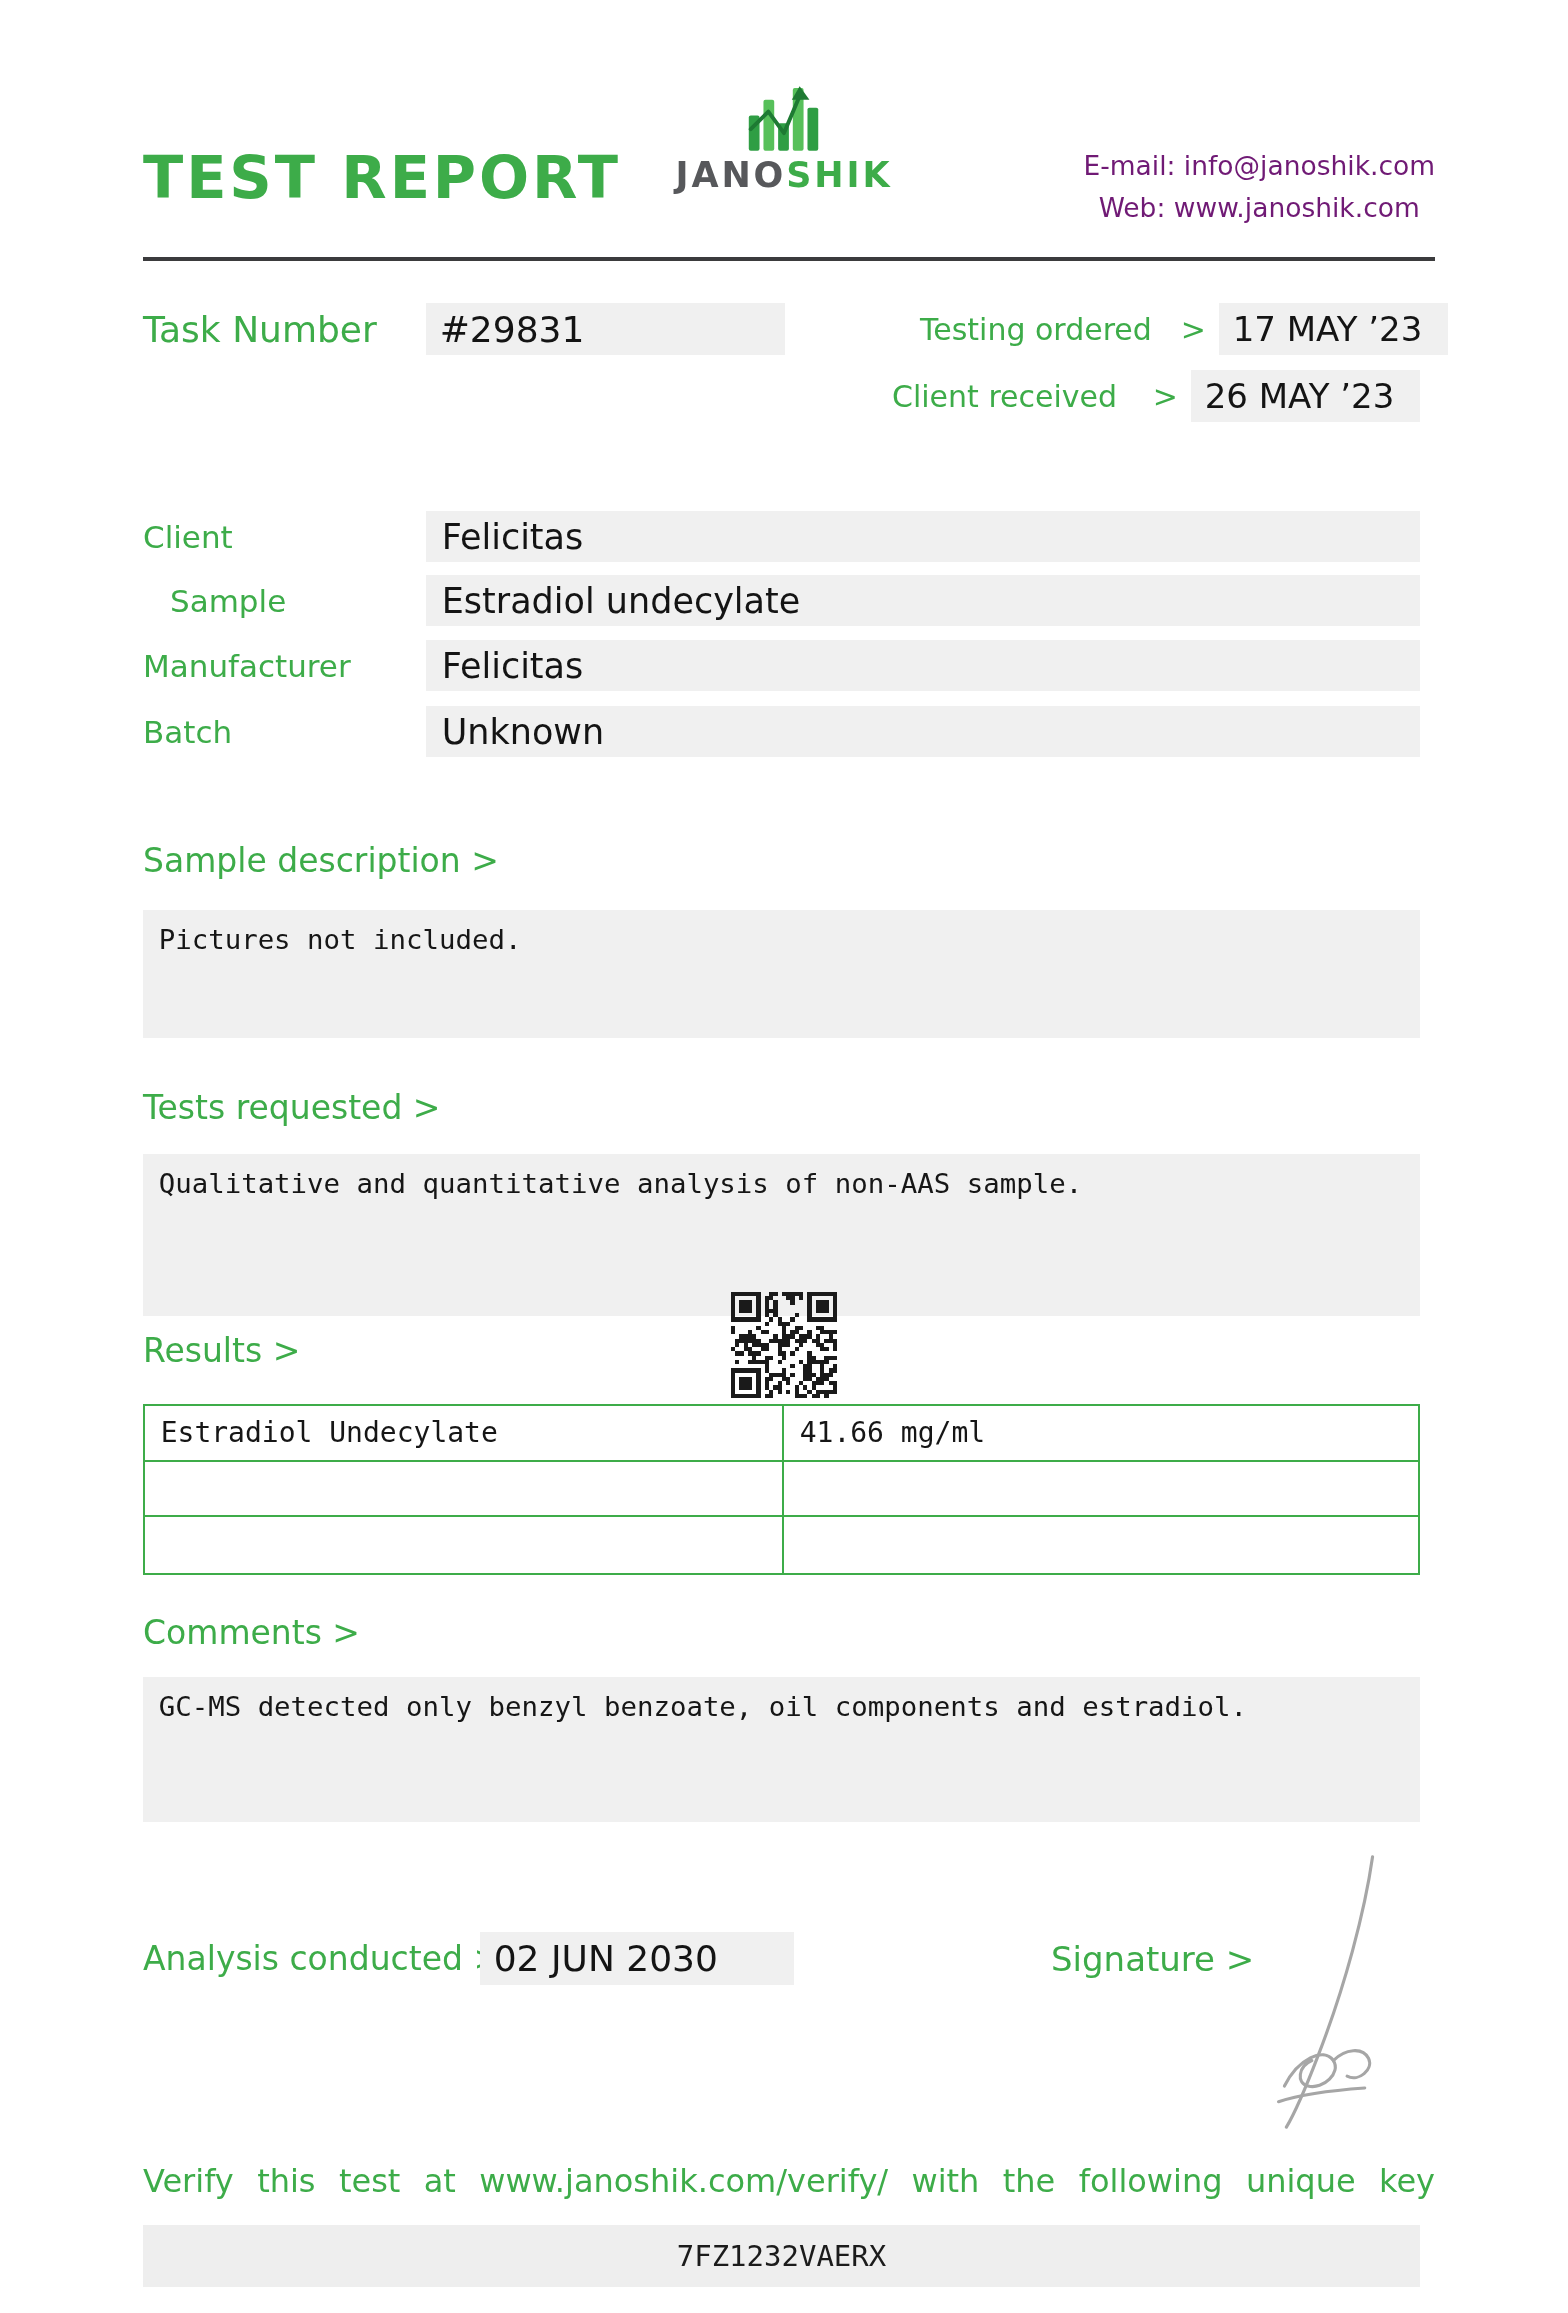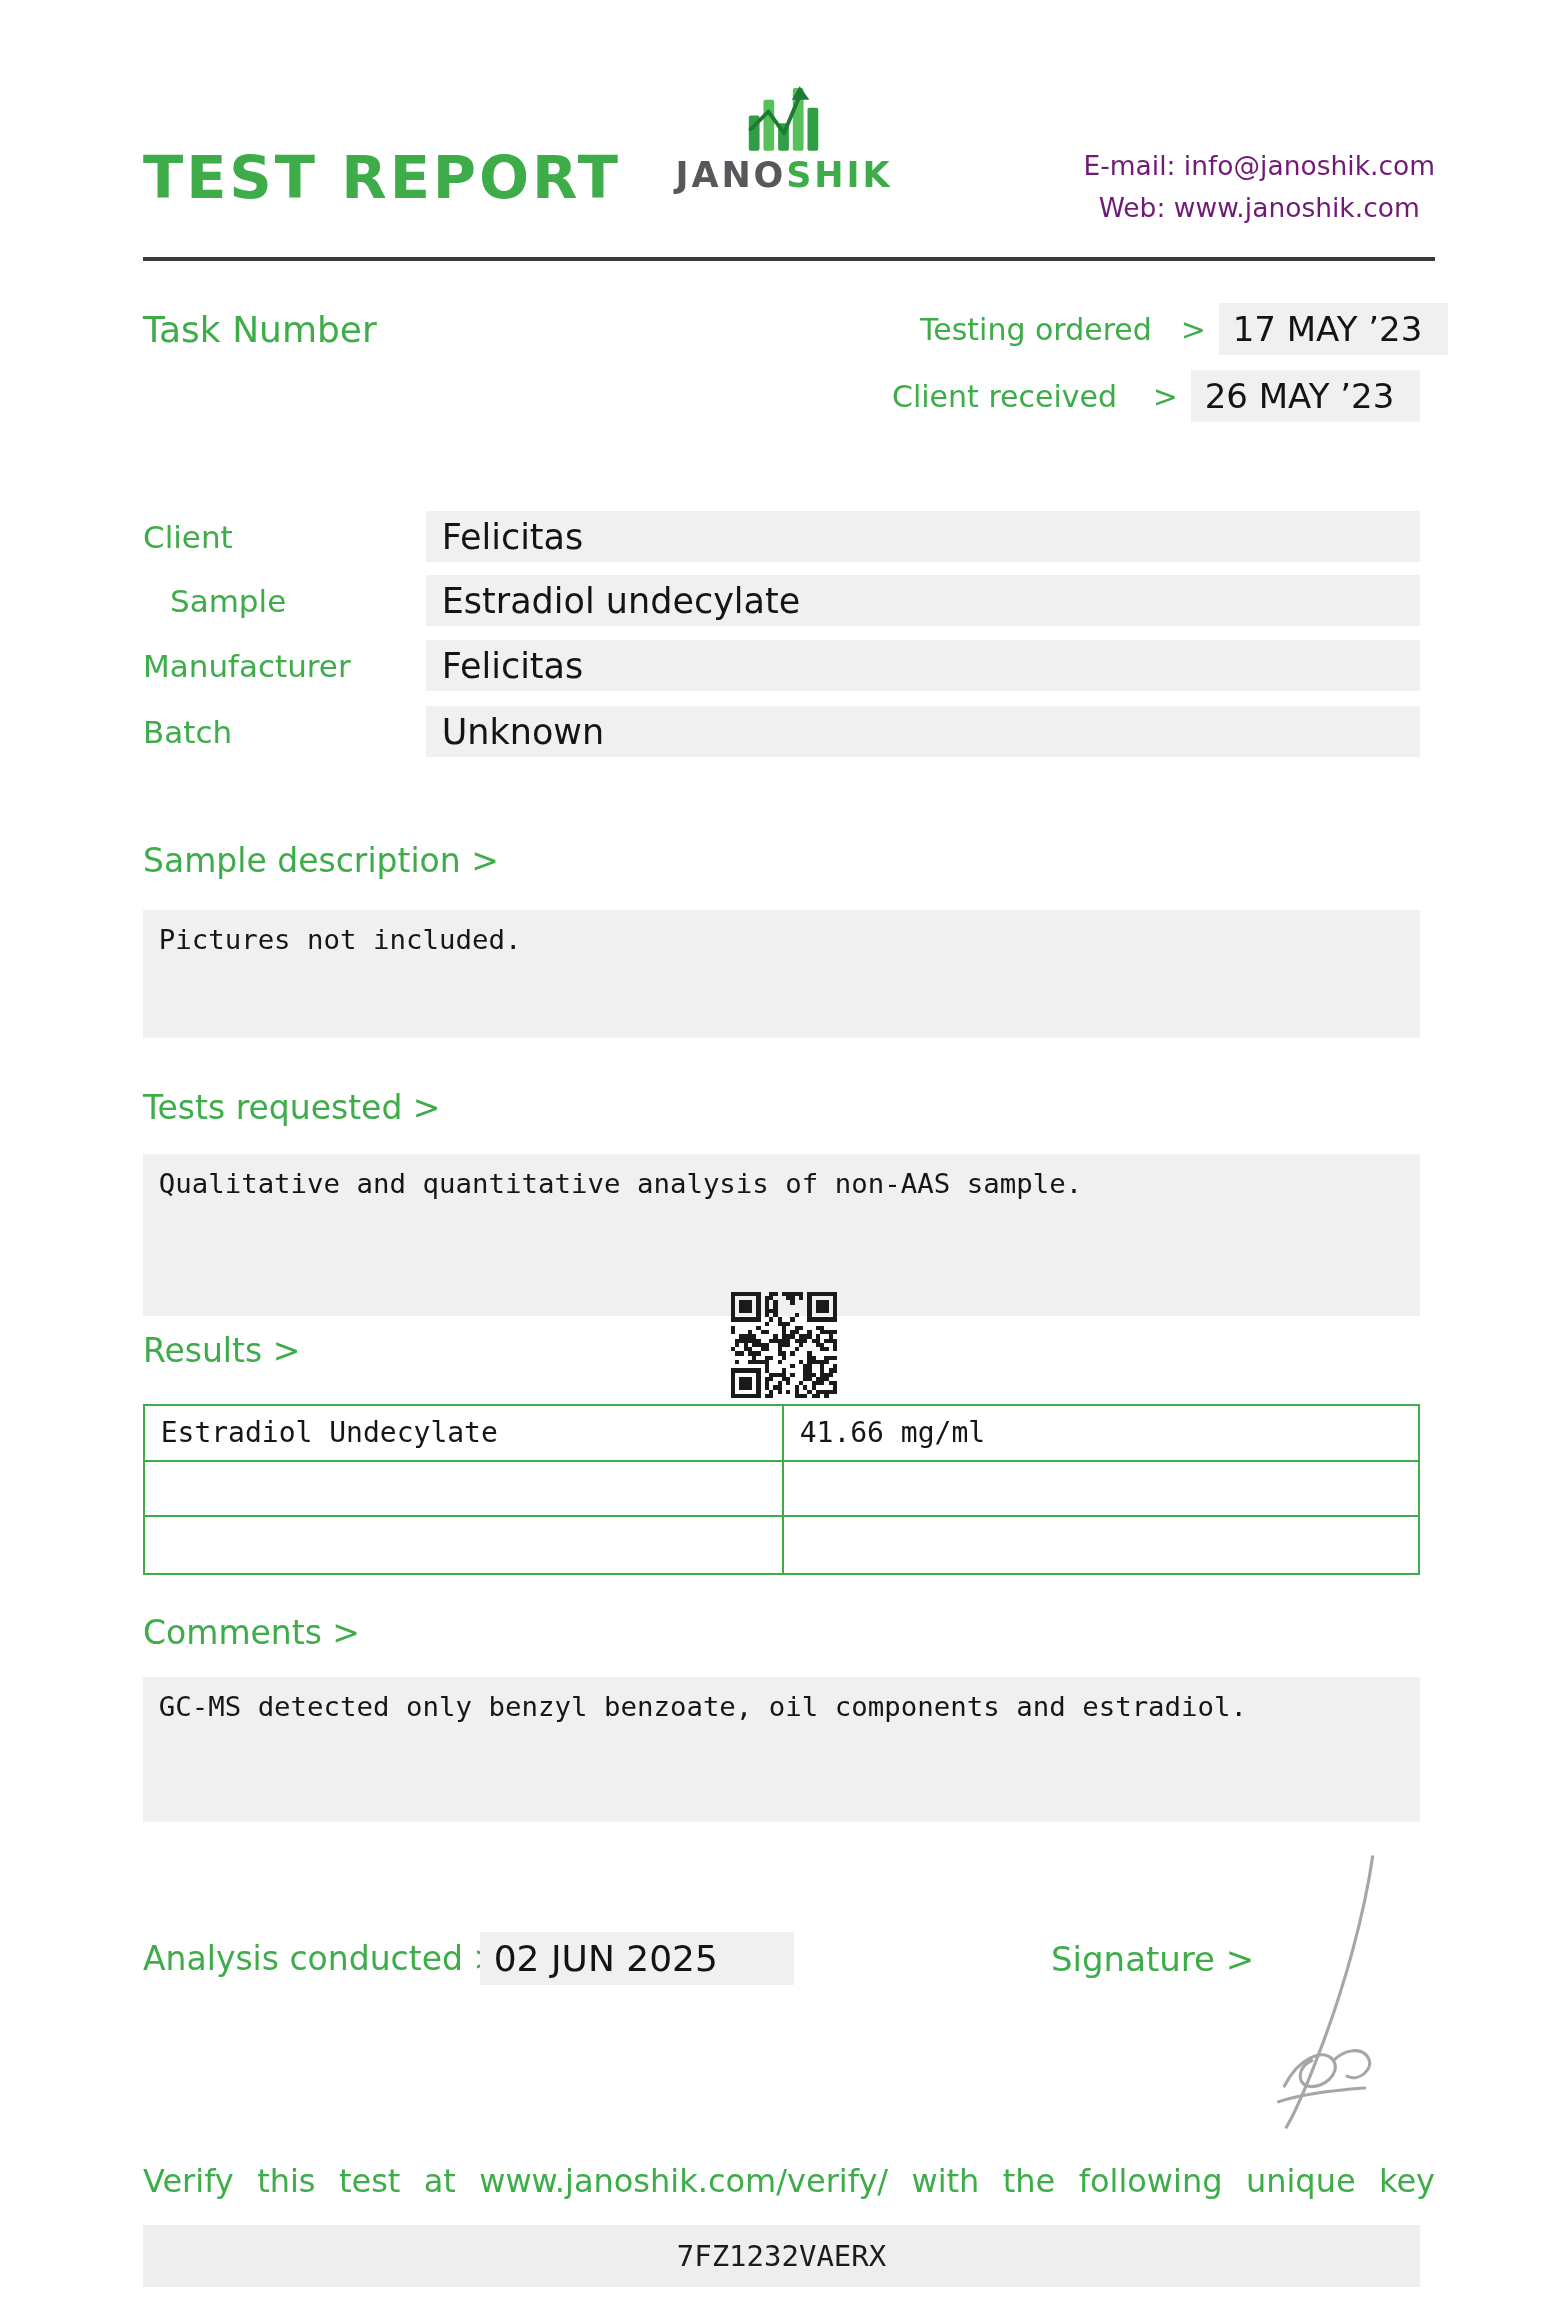--- a/index.html
+++ b/index.html
@@ -90,20 +90,21 @@
   </div>
 
   <div class="contact">
     <div>E-mail: info@janoshik.com</div>
     <div>Web: www.janoshik.com</div>
   </div>
 
   <div class="rule"></div>
 
   <div class="task-label">Task Number</div>
+  <div class="task-value vbox">#29831</div>
 
   <div class="d-label d1">
     <span>Testing ordered</span>
     <span>&gt;</span>
   </div>
   <div class="d-box d1b vbox">17 MAY ’23</div>
 
   <div class="d-label d2">
     <span>Client received</span>
     <span>&gt;</span>
@@ -439,21 +440,21 @@
     <div class="cell"></div>
     <div class="cell last-col"></div>
     <div class="cell last-row"></div>
     <div class="cell last-col last-row"></div>
   </div>
 
   <div class="h h-comments">Comments &gt;</div>
   <div class="gbox box-comments">GC-MS detected only benzyl benzoate, oil components and estradiol.</div>
 
   <div class="analysis-label">Analysis conducted &gt;</div>
-  <div class="analysis-box vbox">02 JUN 2025</div>
+  <div class="analysis-box vbox">02 JUN 2030</div>
 
   <div class="sig-label">Signature &gt;</div>
   <svg class="sig-img" viewBox="0 0 150 290">
     <g fill="none" stroke="#a6a6a6" stroke-width="3.2" stroke-linecap="round">
       <path d="M120,8 C112,64 92,140 64,212 C54,238 44,264 32,284"></path>
       <path d="M30,242 C44,214 70,202 80,216 C88,228 70,246 54,242 C42,239 44,222 58,216"></path>
       <path d="M80,216 C92,204 110,202 116,214 C121,225 106,238 94,232"></path>
       <path d="M24,258 C48,250 84,246 112,244"></path>
     </g>
   </svg>

